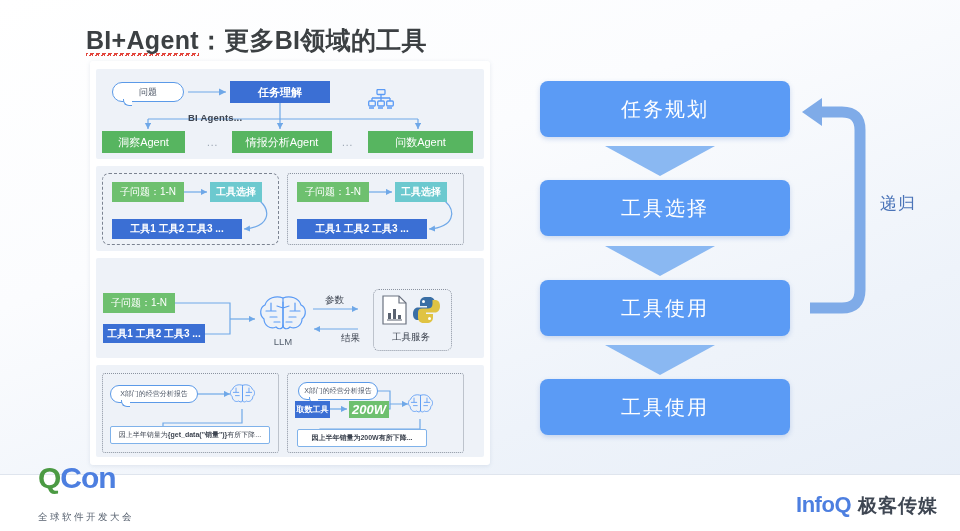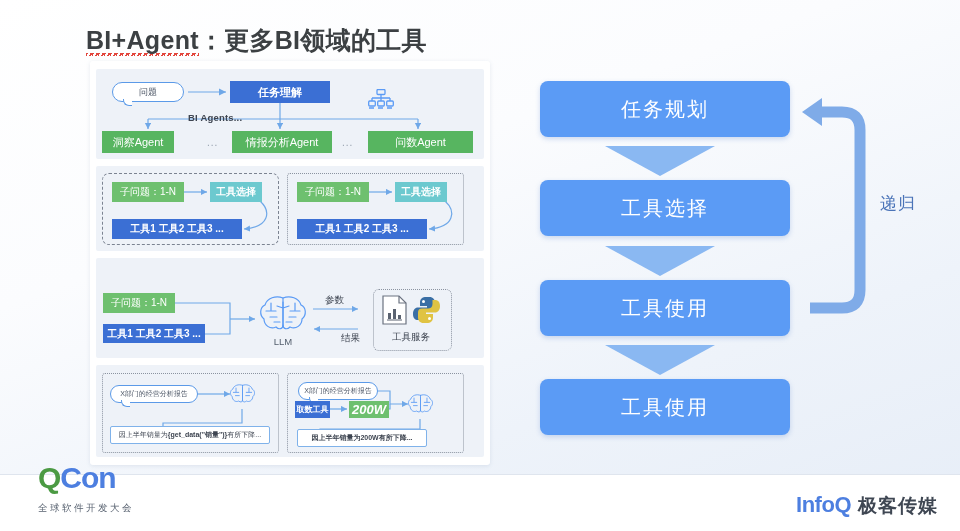--- a/index.html
+++ b/index.html
@@ -94,21 +94,21 @@
     position:absolute;left:880px;top:192px;font-size:17px;color:#4b74b8;letter-spacing:1px;
   }
   svg.loop{position:absolute;left:780px;top:70px;width:120px;height:260px;overflow:visible;}
 
   
   .footer-rule{position:absolute;left:0;right:0;top:474px;height:1px;background:#dfe5ee;}
   .footer{position:absolute;left:0;right:0;top:475px;height:56px;background:#ffffff;}
   .qcon{position:absolute;left:38px;top:463px;}
   .qcon-word{font-size:30px;font-weight:bold;letter-spacing:-1px;line-height:30px;}
   .qcon-q{color:#4b9a43;} .qcon-con{color:#4d7fe0;}
-  .qcon-sub{font-size:9.5px;color:#5a6472;letter-spacing:2.5px;margin-top:9px;}
+  .qcon-sub{font-size:9.5px;color:#5a6472;letter-spacing:2.5px;margin-top:18px;}
   .infoq{position:absolute;right:22px;top:492px;display:flex;align-items:baseline;gap:7px;}
   .infoq-info{font-size:22px;font-weight:bold;color:#4d7fe0;letter-spacing:-.5px;}
   .infoq-cn{font-size:19px;font-weight:bold;color:#3f4753;letter-spacing:1px;}
 </style>
 </head>
 <body>
 
 <div class="slide">
 
   <div class="title">
@@ -169,21 +169,21 @@
     <svg style="position:absolute;left:278px;top:28px;" width="26" height="22" viewBox="0 0 26 22">
       <rect x="9" y="0.5" width="8" height="5" rx="1" fill="none" stroke="#5b9bf5" stroke-width="1.3"></rect>
       <path d="M13,5.5 L13,9 M4,9 L22,9 M4,9 L4,12 M13,9 L13,12 M22,9 L22,12" stroke="#5b9bf5" stroke-width="1.3" fill="none"></path>
       <rect x="0.7" y="12" width="6.6" height="5" rx="1" fill="none" stroke="#5b9bf5" stroke-width="1.3"></rect>
       <rect x="9.7" y="12" width="6.6" height="5" rx="1" fill="none" stroke="#5b9bf5" stroke-width="1.3"></rect>
       <rect x="18.7" y="12" width="6.6" height="5" rx="1" fill="none" stroke="#5b9bf5" stroke-width="1.3"></rect>
       <path d="M1,19 L6,19 M10,19 L15,19 M19,19 L24,19" stroke="#5b9bf5" stroke-width="1.3"></path>
     </svg>
     <div class="bi-agents" style="left:98px;top:51px;">BI Agents...</div>
 
-    <div class="lbl green" style="left:12px;top:70px;width:72px;height:22px;font-size:11px;">
+    <div class="lbl green" style="left:12px;top:70px;width:83px;height:22px;font-size:11px;">
       <span>洞察Agent</span>
     </div>
     <div class="dots" style="left:117px;top:76px;">...</div>
     <div class="lbl green" style="left:142px;top:70px;width:100px;height:22px;font-size:11px;">
       <span>情报分析Agent</span>
     </div>
     <div class="dots" style="left:252px;top:76px;">...</div>
     <div class="lbl green" style="left:278px;top:70px;width:105px;height:22px;font-size:11px;">
       <span>问数Agent</span>
     </div>

